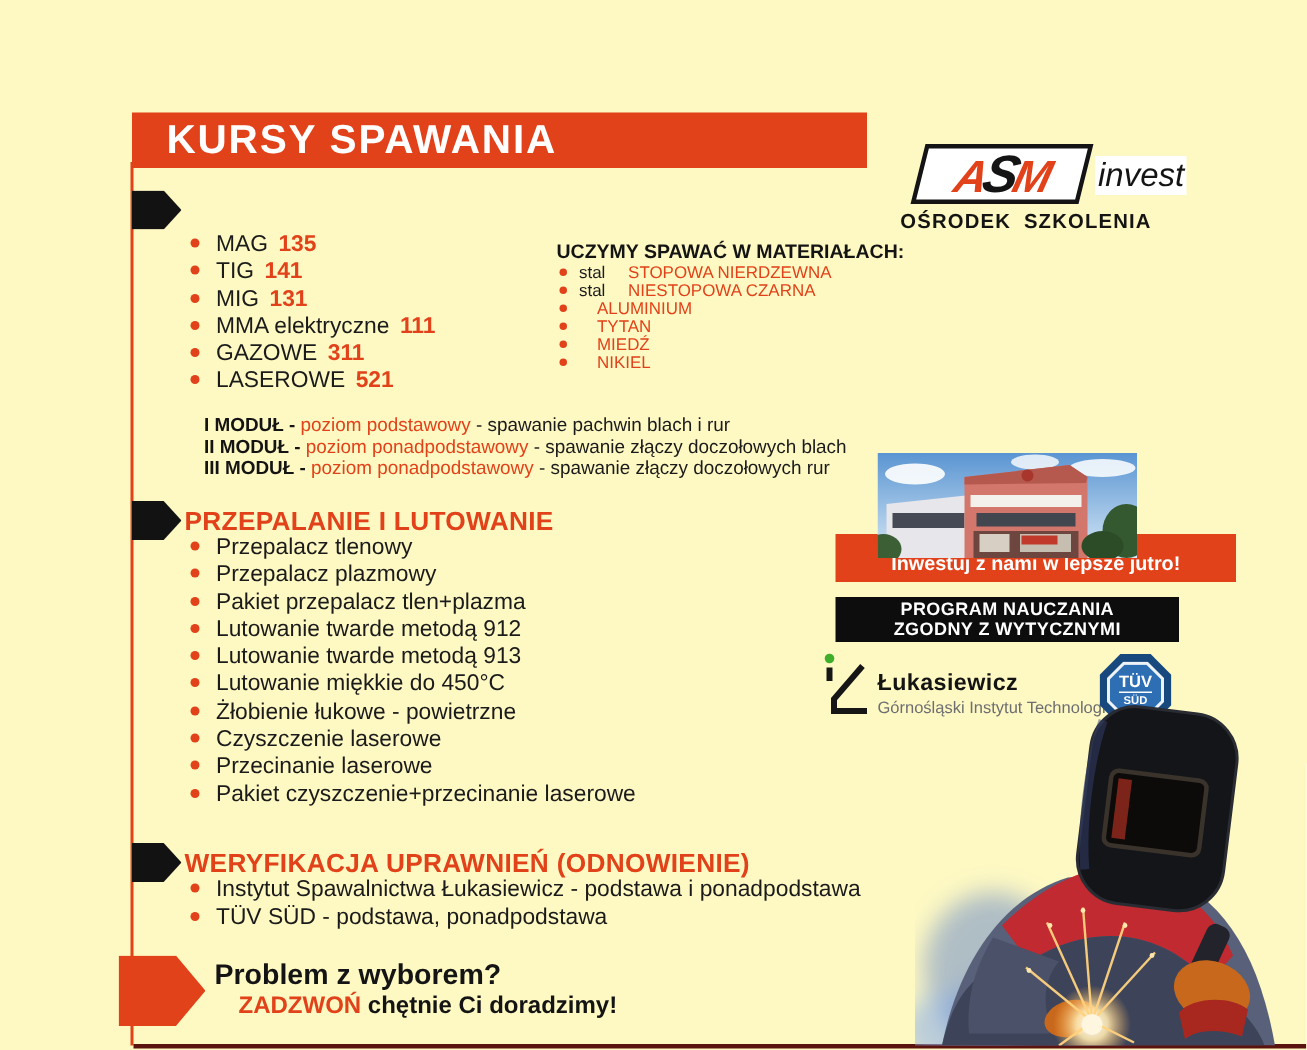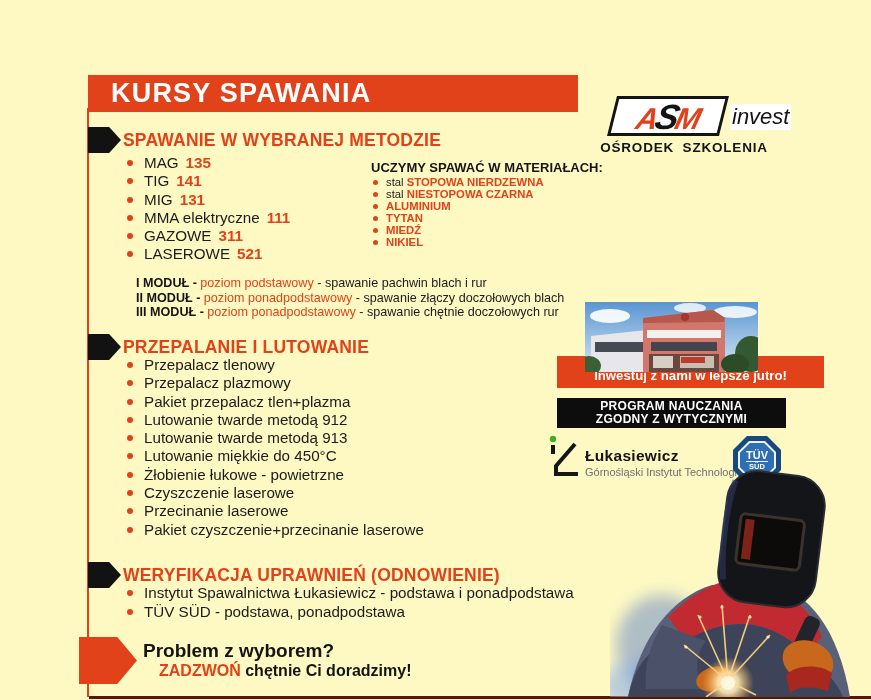--- a/index.html
+++ b/index.html
@@ -38,21 +38,21 @@
   .list-lg li::before { content:""; display:inline-block; width:6px; height:6px; border-radius:50%;
     background:#e2421a; margin-right:11px; vertical-align:2px; }
   .m-num { color:#e2421a; font-weight:800; margin-left:7px; }
 
   .mat-head { position:absolute; left:371px; top:160px; font-weight:800; font-size:13px; color:#141414; }
   .list-sm { position:absolute; left:373px; top:177px; }
   .list-sm li { font-size:11.3px; line-height:11.9px; white-space:nowrap; }
   .list-sm li::before { content:""; display:inline-block; width:5px; height:5px; border-radius:50%;
     background:#e2421a; margin-right:8px; vertical-align:1px; }
   .mat-prefix { color:#1b1b1b; font-weight:400; }
-  .mat-name { color:#e2421a; font-weight:700; }
+  .mat-name { color:#e2421a; font-weight:400;margin-left:12px; }
 
   .modules { position:absolute; left:136px; top:276px; }
   .module-row { font-size:12.6px; line-height:14.6px; color:#1b1b1b; white-space:nowrap; }
   .module-label { font-weight:800; color:#141414; }
   .module-level { color:#e2421a; }
 
   .list-burn { top:356px; }
   .list-verif { top:584px; }
   .list-verif li { line-height:18.8px; }
 
@@ -101,21 +101,20 @@
 
   <div class="asm">
     <div class="asm-box">
       <span class="asm-letters"><span class="asm-a">A</span><span class="asm-s">S</span><span class="asm-m">M</span></span>
     </div>
     <span class="asm-invest">invest</span>
     <div class="asm-sub">OŚRODEK SZKOLENIA</div>
   </div>
 
   <div class="arrow-black" style="top:127px"></div>
-  <div class="sec-head" style="top:127px">SPAWANIE W WYBRANEJ METODZIE</div>
 
   <ul class="list-lg" style="top:154px">
     <li><span>MAG</span><span class="m-num">135</span></li>
     <li><span>TIG</span><span class="m-num">141</span></li>
     <li><span>MIG</span><span class="m-num">131</span></li>
     <li><span>MMA elektryczne</span><span class="m-num">111</span></li>
     <li><span>GAZOWE</span><span class="m-num">311</span></li>
     <li><span>LASEROWE</span><span class="m-num">521</span></li>
   </ul>
 
@@ -125,21 +124,21 @@
     <li><span class="mat-prefix">stal </span><span class="mat-name">NIESTOPOWA CZARNA</span></li>
     <li><span class="mat-prefix"></span><span class="mat-name">ALUMINIUM</span></li>
     <li><span class="mat-prefix"></span><span class="mat-name">TYTAN</span></li>
     <li><span class="mat-prefix"></span><span class="mat-name">MIEDŹ</span></li>
     <li><span class="mat-prefix"></span><span class="mat-name">NIKIEL</span></li>
   </ul>
 
   <div class="modules">
     <div class="module-row"><span class="module-label">I MODUŁ - </span><span class="module-level">poziom podstawowy</span><span> - spawanie pachwin blach i rur</span></div>
     <div class="module-row"><span class="module-label">II MODUŁ - </span><span class="module-level">poziom ponadpodstawowy</span><span> - spawanie złączy doczołowych blach</span></div>
-    <div class="module-row"><span class="module-label">III MODUŁ - </span><span class="module-level">poziom ponadpodstawowy</span><span> - spawanie chętnie doczołowych rur</span></div>
+    <div class="module-row"><span class="module-label">III MODUŁ - </span><span class="module-level">poziom ponadpodstawowy</span><span> - spawanie złączy doczołowych rur</span></div>
   </div>
 
   <div class="arrow-black" style="top:334px"></div>
   <div class="sec-head" style="top:334px">PRZEPALANIE I LUTOWANIE</div>
   <ul class="list-lg list-burn">
     <li>Przepalacz tlenowy</li>
     <li>Przepalacz plazmowy</li>
     <li>Pakiet przepalacz tlen+plazma</li>
     <li>Lutowanie twarde metodą 912</li>
     <li>Lutowanie twarde metodą 913</li>

